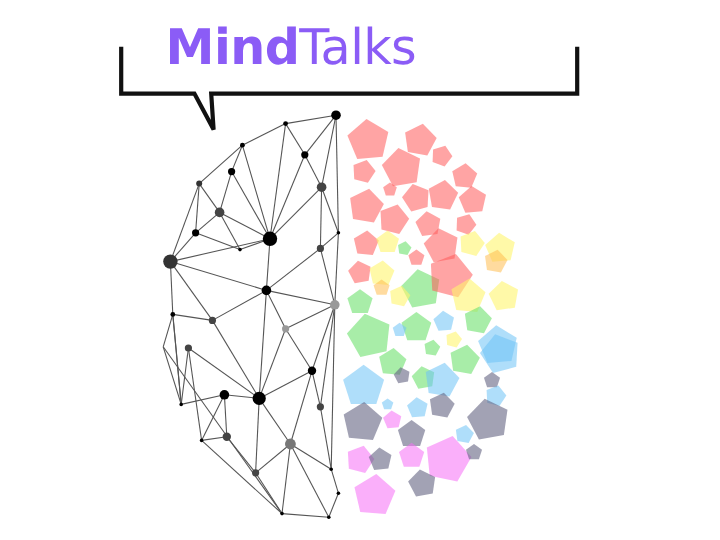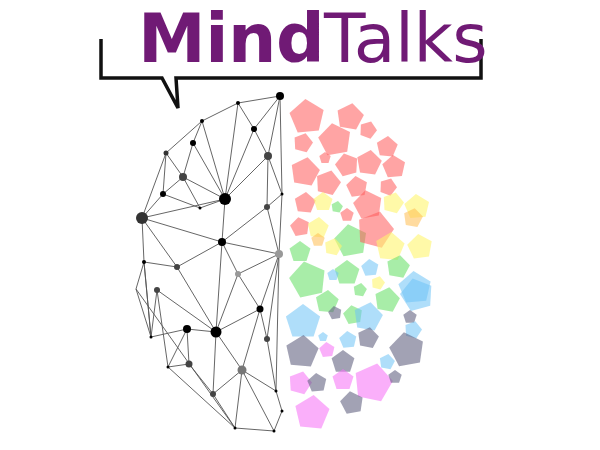--- a/index.html
+++ b/index.html
@@ -1,17 +1,17 @@
 <!DOCTYPE html>
 <html><head>
 <meta charset="utf-8">
 <style>
   html,body{margin:0;padding:0;background:#ffffff;}
   body{width:600px;height:450px;overflow:hidden;position:relative;font-family:"Liberation Sans",sans-serif;}
-  #logo-title{position:absolute;left:138px;top:4px;font-size:68px;line-height:70px;color:#701a75;letter-spacing:-0.5px;white-space:nowrap;font-family:"DejaVu Sans",sans-serif;}
+  #logo-title{position:absolute;left:138px;top:4px;font-size:41px;line-height:70px;color:#8b5cf6;letter-spacing:-0.5px;white-space:nowrap;font-family:"DejaVu Sans",sans-serif;}
   #logo-title .b{font-weight:bold;}
   #logo-title .r{font-weight:normal;}
   svg{position:absolute;left:0;top:0;}
 </style>
 </head>
 <body>
 
 <svg width="600" height="450" viewBox="0 0 600 450">
   <polyline points="101,39 101,78 162,78 178,108 176,78 481,78 481,39" fill="none" stroke="#111" stroke-width="3.5" stroke-linejoin="miter"></polyline>
 </svg>

